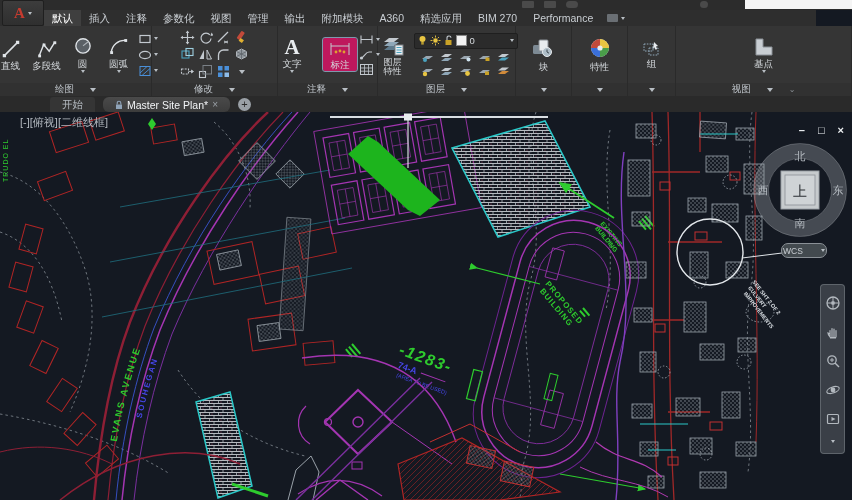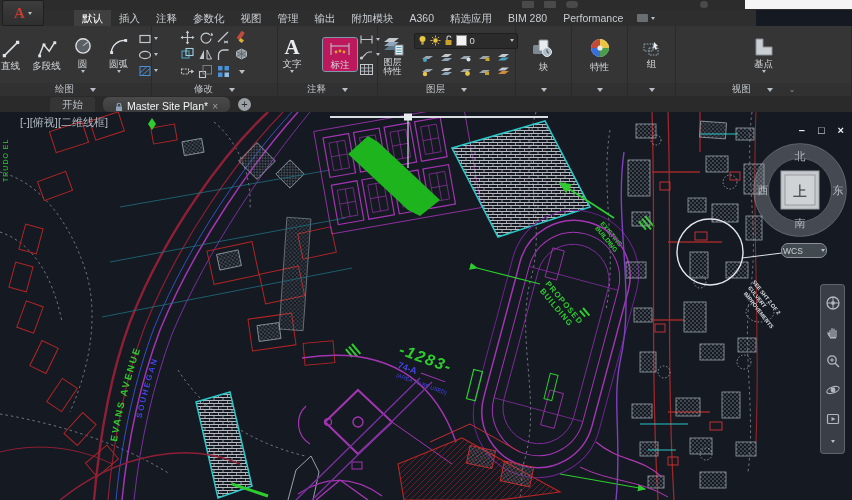--- a/index.html
+++ b/index.html
@@ -10,21 +10,21 @@
 
   
   .titlebar{position:absolute;left:0;top:0;width:852px;height:10px;background:#2c2c2c;}
   .titlebar .white-patch{position:absolute;left:745px;top:0;width:107px;height:9px;background:#f5f5f5;}
   .titlebar .part-icon{position:absolute;top:1px;width:12px;height:7px;background:#4a4a4a;border-radius:1px;}
   .logo{position:absolute;left:2px;top:0px;width:40px;height:24px;background:linear-gradient(#3c3c3c,#2f2f2f);
         border:1px solid #1f1f1f;border-radius:2px;z-index:5;display:flex;align-items:center;justify-content:center;gap:3px;}
   .logo .a{color:#c63b2f;font-weight:bold;font-size:15px;font-family:"Liberation Serif","DejaVu Serif",serif;}
 
   
-  .tabrow{position:absolute;left:0;top:10px;width:756px;height:16px;background:#2e2e2e;display:flex;align-items:stretch;padding-left:74px;box-sizing:border-box;}
+  .tabrow{position:absolute;left:0;top:10px;width:816px;height:16px;background:#2e2e2e;display:flex;align-items:stretch;padding-left:44px;box-sizing:border-box;}
   .rtab{color:#c9ced3;font-size:10.5px;line-height:16px;padding:0 8px;white-space:nowrap;cursor:default;}
   .rtab.active{background:#3f3f3f;color:#ffffff;}
   .ribbon-toggle{margin-left:6px;display:flex;align-items:center;gap:3px;}
   .ribbon-toggle .box{width:11px;height:8px;background:#6a6f74;border-radius:1px;}
   .caret{display:inline-block;width:0;height:0;border-left:3px solid transparent;border-right:3px solid transparent;border-top:4px solid #b8bec4;}
   .caret.small{border-left-width:2.5px;border-right-width:2.5px;border-top-width:3.5px;}
 
   
   .ribbon{position:absolute;left:0;top:26px;width:852px;height:70px;background:#353535;border-bottom:1px solid #232323;display:flex;}
   .panel{position:relative;height:70px;border-right:1px solid #2a2a2a;box-sizing:border-box;display:flex;flex-direction:column;}
@@ -37,21 +37,21 @@
   .minirow{display:flex;align-items:center;gap:2px;}
   .grid43{display:grid;grid-template-columns:repeat(4,17px);grid-auto-rows:16px;gap:1px;align-items:center;justify-items:center;}
   .atext{color:#e8ecef;font-size:21px;font-weight:bold;line-height:22px;font-family:"Liberation Serif","DejaVu Serif",serif;}
   .layerdrop{display:flex;align-items:center;gap:3px;background:#2b2b2b;border:1px solid #1f1f1f;border-radius:2px;height:14px;padding:0 3px;width:96px;}
   .layerdrop .sw{width:9px;height:9px;background:#f2f2f2;border:1px solid #888;}
   .layerdrop .val{color:#d6dade;font-size:9.5px;flex:1;}
   .twoline{color:#d6dade;font-size:9px;line-height:9.5px;text-align:center;}
 
   
   .filetabs{position:absolute;left:0;top:96px;width:852px;height:16px;background:#2a2a2a;display:flex;align-items:flex-end;padding-left:50px;box-sizing:border-box;gap:8px;}
-  .ftab{height:15px;display:flex;align-items:flex-end;gap:4px;padding:0 12px;font-size:10.5px;border-radius:3px 3px 0 0;}
+  .ftab{height:15px;display:flex;align-items:center;gap:4px;padding:0 12px;font-size:10.5px;border-radius:3px 3px 0 0;}
   .ftab.start{background:#353535;color:#b4bac0;}
   .ftab.active{background:linear-gradient(#4a4a4a,#3c3c3c);color:#f2f4f6;border-radius:6px;}
   .ftab .x{color:#9aa0a6;font-size:10px;}
   .addtab{width:13px;height:13px;border-radius:50%;background:#9aa0a6;color:#2a2a2a;font-size:11px;line-height:13px;text-align:center;margin-bottom:1px;}
 
   
   .canvas{position:absolute;left:0;top:112px;width:852px;height:388px;background:#141922;}
   .vp-label{position:absolute;left:20px;top:3px;color:#b4bac1;font-size:11px;z-index:6;}
   .winctl{position:absolute;right:8px;top:12px;z-index:7;display:flex;gap:13px;color:#eef1f3;font-size:11px;font-weight:bold;}
   .wcs-pill{position:absolute;left:781px;top:131px;width:44px;height:13px;border:1px solid #8a9096;border-radius:7px;background:rgba(72,78,84,.92);
@@ -81,21 +81,21 @@
     <span class="rtab active">默认</span>
     <span class="rtab">插入</span>
     <span class="rtab">注释</span>
     <span class="rtab">参数化</span>
     <span class="rtab">视图</span>
     <span class="rtab">管理</span>
     <span class="rtab">输出</span>
     <span class="rtab">附加模块</span>
     <span class="rtab">A360</span>
     <span class="rtab">精选应用</span>
-    <span class="rtab">BIM 280</span>
+    <span class="rtab">BIM 270</span>
     <span class="rtab">Performance</span>
     <span class="ribbon-toggle">
       <span class="box"></span>
       <span class="caret small"></span>
     </span>
   </div>
 
   <div class="ribbon">
 
     <div class="panel" style="width:152px">

